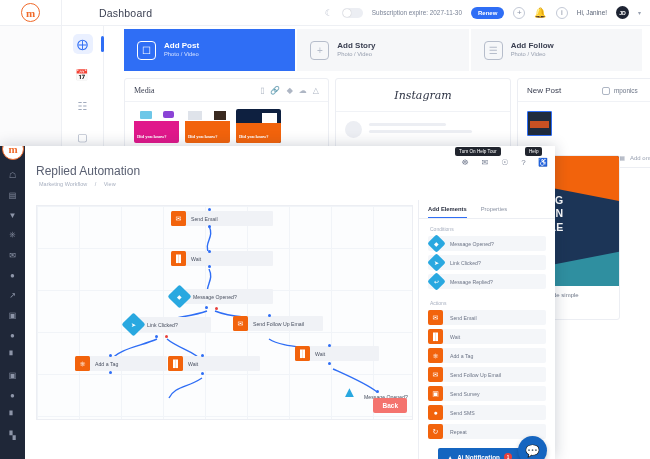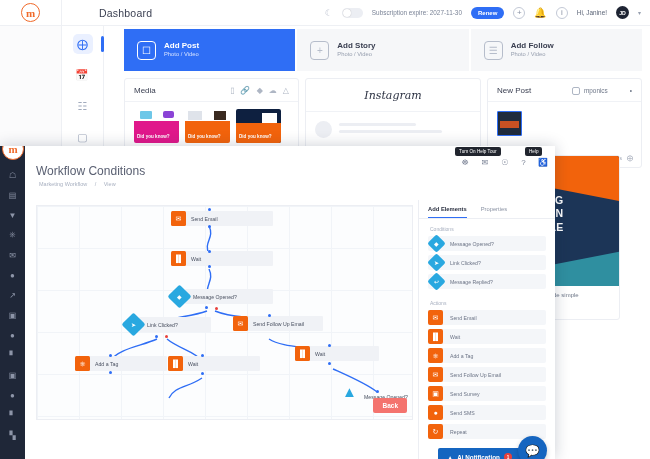--- a/index.html
+++ b/index.html
@@ -99,21 +99,21 @@
   
   .panels{position:absolute;left:124px;top:78px;display:flex;gap:6px;}
   .panel{background:#fff;border:1px solid #eceef3;border-radius:3px;}
   .panel-head{
     display:flex;align-items:center;justify-content:space-between;
     padding:7px 9px 6px 9px;border-bottom:1px solid #f0f2f6;
   }
   .panel-title{font-size:8px;color:#3a3f51;}
   .panel-icons{display:flex;gap:6px;color:#aeb6c4;font-size:8px;}
 
-  .panel-media{width:175px;}
+  .panel-media{width:205px;font-family:Liberation Serif, serif;}
   .media-grid{display:flex;gap:6px;padding:7px 9px;}
   .thumb{width:45px;height:34px;border-radius:2px;position:relative;overflow:hidden;}
   .thumb .dyk{
     position:absolute;left:3px;bottom:3px;right:3px;
     font-size:4.6px;font-weight:bold;color:#fff;line-height:1.25;
   }
   .thumb1{background:#ffffff;}
   .thumb1 .band{position:absolute;left:0;bottom:0;width:100%;height:22px;background:#e0188b;}
   .thumb1 .tv{position:absolute;left:6px;top:2px;width:12px;height:8px;background:#6ec7e8;border-radius:1px;}
   .thumb1 .bub{position:absolute;right:5px;top:2px;width:11px;height:7px;background:#8b43d6;border-radius:2px;}
@@ -415,21 +415,21 @@
     <span class="wf-rail-ico">●</span>
     <span class="wf-rail-ico">▘</span>
     <span class="wf-rail-ico">▣</span>
     <span class="wf-rail-ico">●</span>
     <span class="wf-rail-ico">▘</span>
     <span class="wf-rail-ico">▚</span>
   </div>
   <div class="wf-logo">m</div>
 
   <div class="wf-head">
-    <div class="wf-title">Workflow Conditions</div>
+    <div class="wf-title">Replied Automation</div>
     <div class="wf-crumb">
       <span>Marketing Workflow</span>
       <span>/</span>
       <span>View</span>
     </div>
   </div>
 </div>
 
 <div class="canvas">
   <svg class="link">

